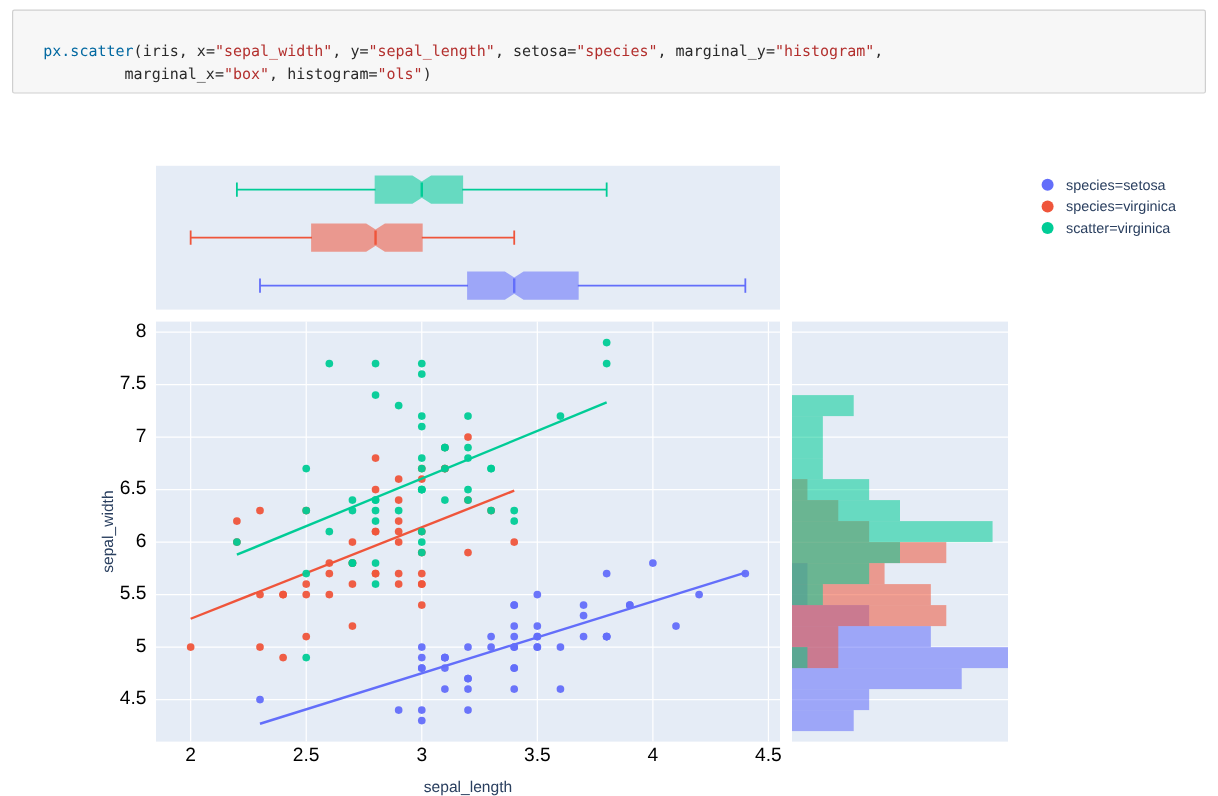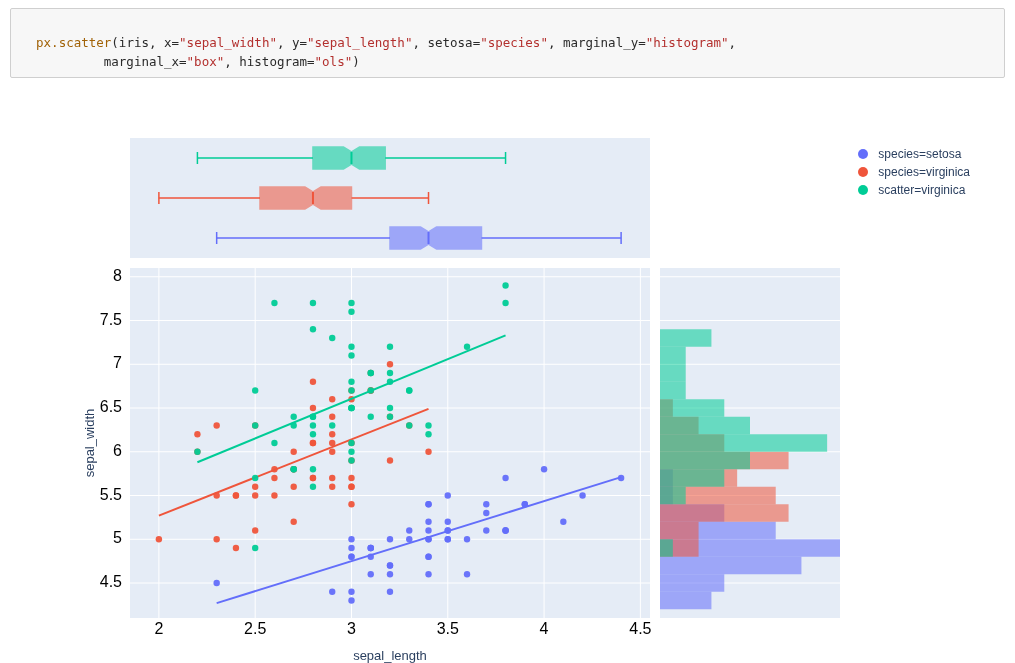--- a/index.html
+++ b/index.html
@@ -1,23 +1,23 @@
 <!DOCTYPE html>
 <html><head>
 <meta charset="utf-8">
 <style>
   html,body{margin:0;padding:0;font-family:-apple-system,BlinkMacSystemFont,"Segoe UI",Helvetica,Arial,sans-serif;color:#2a3f5f;background:#fff}
   .code-cell{margin:8px 10px 0 10px;border:1px solid #cfcfcf;background:#f7f7f7;border-radius:2px;padding:6px 10px;font-family:Menlo,Consolas,"DejaVu Sans Mono",monospace;font-size:12.5px;color:#2a2a2a;white-space:pre-wrap;line-height:1.5}
-  .cm-fn{color:#a16207}
+  .cm-fn{color:#0369a1}
   .cm-arg{color:#2a2a2a}
   .cm-str{color:#b3302e}
   .chart-wrap{position:relative;margin:60px 0 0 80px;width:900px;height:560px}
   svg{display:block}
   .axis-label{font-size:13px;fill:#2a3f5f}
-  .legend{position:absolute;right:10px;top:5px;font-size:12px;color:#2a3f5f}
+  .legend{position:absolute;right:0;top:5px;font-size:12px;color:#2a3f5f}
   .legend-item{display:flex;align-items:center;margin:4px 0;cursor:pointer}
   .legend-dot{width:10px;height:10px;border-radius:50%;margin-right:10px}
   .panel-bg{fill:#e5ecf6}
   .grid line{stroke:#fff;stroke-width:1}
   .scatter-dot{stroke:none;opacity:0.95}
   .trend{stroke-width:2;fill:none}
   .box-whisk{stroke-width:1.5}
   .box-rect{opacity:0.55;stroke-width:1.5}
   .hist-bar{opacity:0.55}
 </style>

